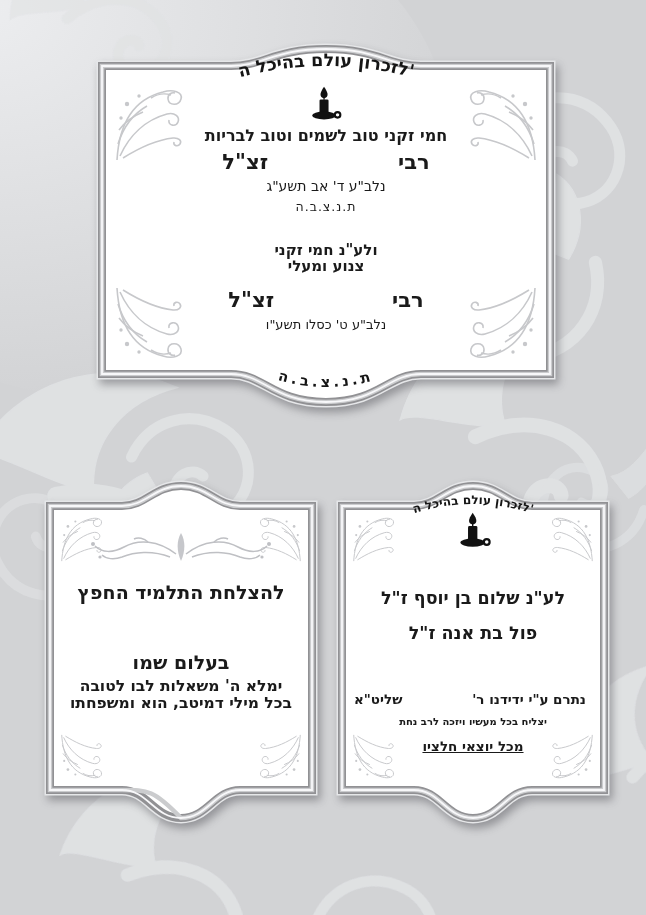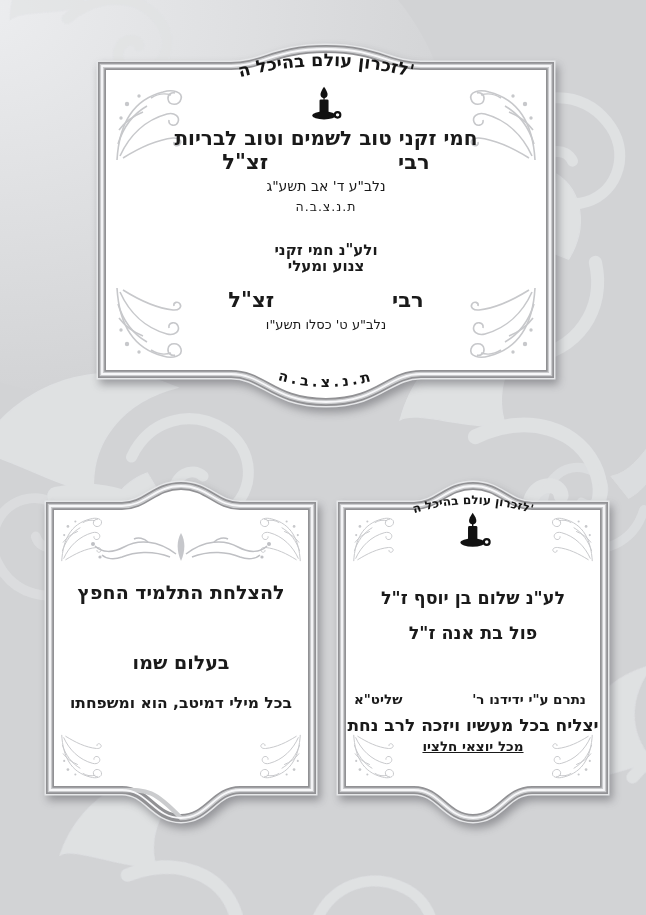--- a/index.html
+++ b/index.html
@@ -109,21 +109,21 @@
     <path id="arcTopMain" d="M 118 44 Q 233 4 348 44" fill="none"></path>
     <path id="arcBotMain" d="M 162 330 Q 233 360 304 330" fill="none"></path>
     <text class="arc-text" font-size="17.5">
       <textPath href="#arcTopMain" startOffset="50%" text-anchor="middle">לזכרון עולם בהיכל ה'</textPath>
     </text>
     <text class="arc-text" font-size="14.5" letter-spacing="3.5">
       <textPath href="#arcBotMain" startOffset="50%" text-anchor="middle">ת.נ.צ.ב.ה</textPath>
     </text>
   </svg>
   <div class="content">
-    <div class="line b" style="top:85px;font-size:20px;">חמי זקני טוב לשמים וטוב לבריות</div>
+    <div class="line b" style="top:85px;font-size:16px;">חמי זקני טוב לשמים וטוב לבריות</div>
     <div class="rabbi-row" style="position:absolute;left:0;right:0;top:108px;gap:130px;">
       <span>רבי</span>
       <span>זצ"ל</span>
     </div>
     <div class="line" style="top:136px;font-size:14px;">נלב"ע ד' אב תשע"ג</div>
     <div class="line" style="top:158px;font-size:12.5px;letter-spacing:1px;">ת.נ.צ.ב.ה</div>
     <div class="line b" style="top:200px;font-size:15px;">ולע"נ חמי זקני</div>
     <div class="line b" style="top:216px;font-size:15px;">צנוע ומעלי</div>
     <div class="rabbi-row" style="position:absolute;left:0;right:0;top:246px;gap:118px;">
       <span>רבי</span>
@@ -143,20 +143,21 @@
       <use href="#corner-fl" transform="translate(16,36) scale(0.62)"></use>
       <use href="#corner-fl" transform="translate(262,36) scale(-0.62,0.62)"></use>
       <use href="#corner-fl" transform="translate(16,304) scale(0.62,-0.62)"></use>
       <use href="#corner-fl" transform="translate(262,304) scale(-0.62,-0.62)"></use>
     </g>
     <use href="#divider-fl" transform="translate(44,52)"></use>
   </svg>
   <div class="content">
     <div class="line b" style="top:104px;font-size:19px;">להצלחת התלמיד החפץ</div>
     <div class="line b" style="top:149px;font-size:19px;margin-top:25px;">בעלום שמו</div>
+    <div class="line b" style="top:200px;font-size:15.5px;">ימלא ה' משאלות לבו לטובה</div>
     <div class="line b" style="top:217px;font-size:15.5px;">בכל מילי דמיטב, הוא ומשפחתו</div>
   </div>
 </div>
 
 <div class="card" style="left:334px;top:478px;width:278px;height:348px;">
   <svg class="frame-svg" viewBox="0 0 278 348">
     <path d="M 8 28 L 80 28 C 104 28 112 8 139 8 C 166 8 174 28 198 28 L 270 28 L 270 312 L 198 312 C 172 312 166 340 139 340 C 112 340 106 312 80 312 L 8 312 Z" fill="none" stroke="#e6e7e9" stroke-width="11"></path>
     <path d="M 8 28 L 80 28 C 104 28 112 8 139 8 C 166 8 174 28 198 28 L 270 28 L 270 312 L 198 312 C 172 312 166 340 139 340 C 112 340 106 312 80 312 L 8 312 Z" fill="#ffffff" stroke="#919194" stroke-width="8"></path>
     <path d="M 8 28 L 80 28 C 104 28 112 8 139 8 C 166 8 174 28 198 28 L 270 28 L 270 312 L 198 312 C 172 312 166 340 139 340 C 112 340 106 312 80 312 L 8 312 Z" fill="none" stroke="#cbccce" stroke-width="4.6"></path>
     <path d="M 8 28 L 80 28 C 104 28 112 8 139 8 C 166 8 174 28 198 28 L 270 28 L 270 312 L 198 312 C 172 312 166 340 139 340 C 112 340 106 312 80 312 L 8 312 Z" fill="none" stroke="#f8f8fa" stroke-width="1.8"></path>
@@ -174,16 +175,16 @@
       <textPath href="#arcTopRight" startOffset="50%" text-anchor="middle">לזכרון עולם בהיכל ה'</textPath>
     </text>
   </svg>
   <div class="content">
     <div class="line b" style="top:110px;font-size:17.5px;">לע"נ שלום בן יוסף ז"ל</div>
     <div class="line b" style="top:145px;font-size:17.5px;">פול בת אנה ז"ל</div>
     <div class="donor-row" style="position:absolute;left:0;right:0;top:213px;">
       <span>נתרם ע"י ידידנו ר'</span>
       <span>שליט"א</span>
     </div>
-    <div class="line b" style="top:238px;font-size:17px;">יצליח בכל מעשיו ויזכה לרב נחת</div>
+    <div class="line b" style="top:238px;font-size:10px;">יצליח בכל מעשיו ויזכה לרב נחת</div>
     <div class="line b" style="top:261px;font-size:13.5px;text-decoration:underline;">מכל יוצאי חלציו</div>
   </div>
 </div>
 
 </body></html>

